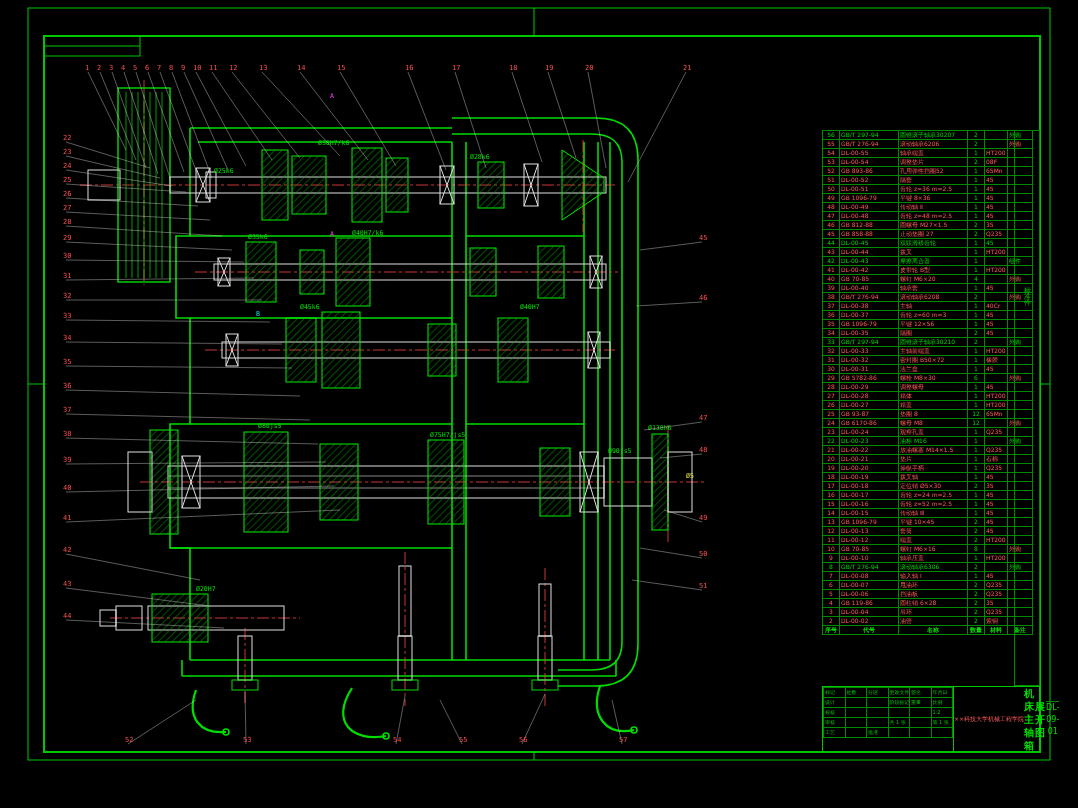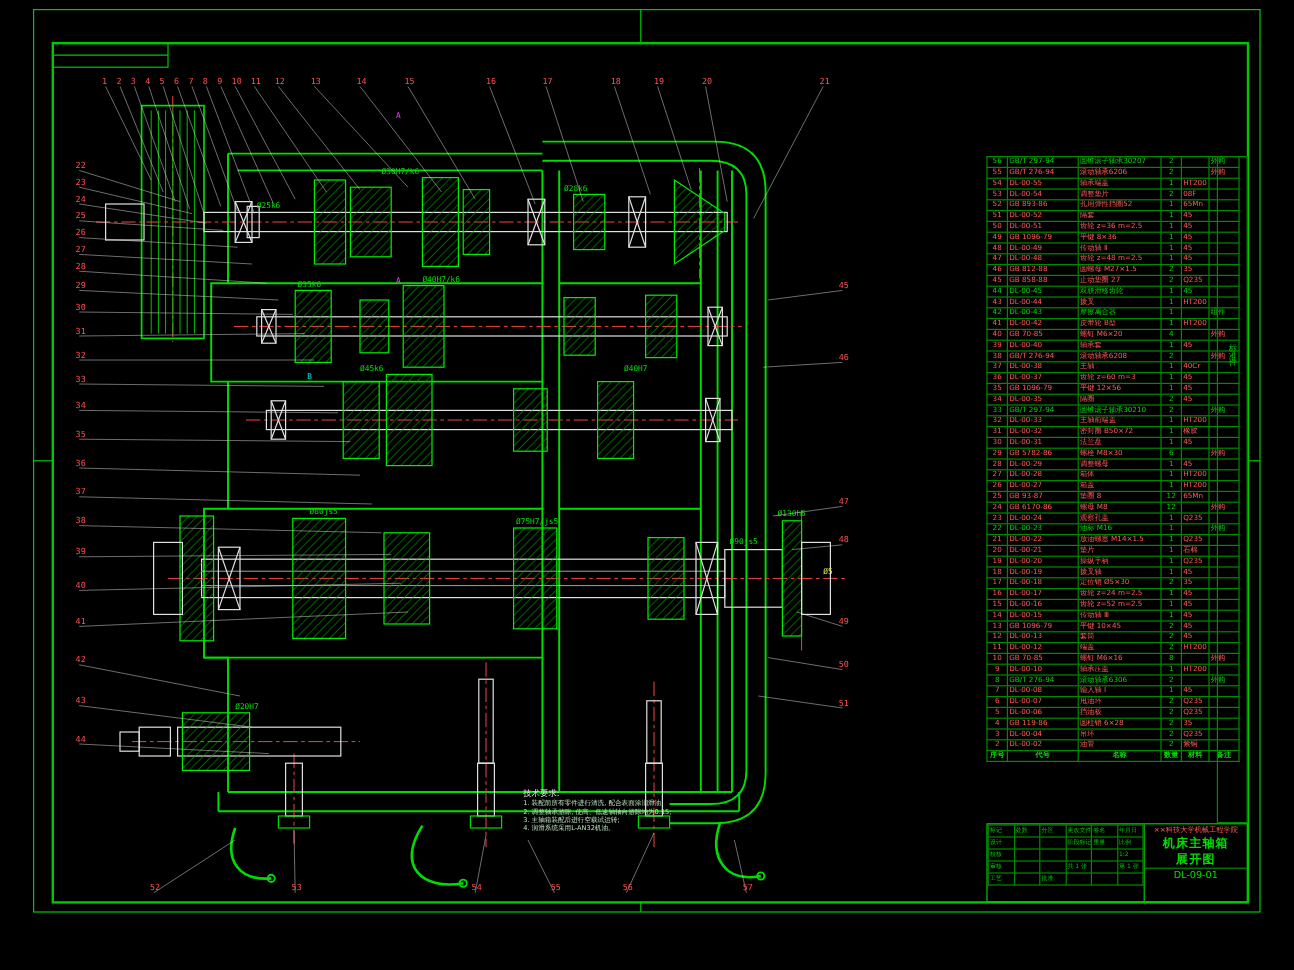--- a/index.html
+++ b/index.html
@@ -19,21 +19,21 @@
              border:1px solid #008a00;box-sizing:border-box;}
   #std-strip span{position:absolute;left:7px;top:150px;color:#00c800;font-size:7px;
                   writing-mode:vertical-rl;letter-spacing:6px;}
   
   #titleblock{position:absolute;left:822px;top:686px;width:218px;height:66px;
               border:1.5px solid #00c800;box-sizing:border-box;display:flex;}
   #tb-left{width:130px;border-right:1px solid #00c800;}
   #tb-left table{border-collapse:collapse;table-layout:fixed;width:130px;}
   #tb-left td{border:1px solid #008a00;font-size:5px;line-height:7px;height:9px;
               color:#00c800;padding:0 1px;white-space:nowrap;overflow:hidden;}
-  #tb-right{flex:1;display:flex;flex-direction:column;align-items:center;}
+  #tb-right{flex:1;display:flex;flex-direction:row;align-items:center;}
   #tb-org{color:#ff5a5a;font-size:6px;line-height:10px;white-space:nowrap;}
   .tb-title{color:#00e000;font-size:10px;font-weight:bold;line-height:13px;letter-spacing:1px;}
   #tb-no{color:#00e000;font-size:8px;line-height:12px;border-top:1px solid #008a00;width:100%;text-align:center;}
   
   #notes{position:absolute;left:436px;top:656px;width:200px;color:#cfe8cf;}
   #notes .nh{font-size:7px;color:#e8e8e8;margin-bottom:1px;}
   #notes .ni{font-size:5.5px;line-height:7px;color:#bfe0bf;white-space:nowrap;}
 </style>
 </head>
 <body>
@@ -861,23 +861,14 @@
         </table>
     </div>
     <div id="tb-right">
       <div id="tb-org">××科技大学机械工程学院</div>
       <div class="tb-title">机床主轴箱</div>
       <div class="tb-title">展开图</div>
       <div id="tb-no">DL-09-01</div>
     </div>
   </div>
 
-  <div id="notes">
-    <div class="nh">技术要求:</div>
-    <div id="notes-items">
-        <div class="ni">1. 装配前所有零件进行清洗, 配合表面涂润滑油;</div>
-        <div class="ni">2. 调整轴承游隙, 使高、低速轴轴向游隙均为0.15;</div>
-        <div class="ni">3. 主轴箱装配后进行空载试运转;</div>
-        <div class="ni">4. 润滑系统采用L-AN32机油。</div>
-      </div>
-  </div>
 
 </div>
 
 </body></html>

